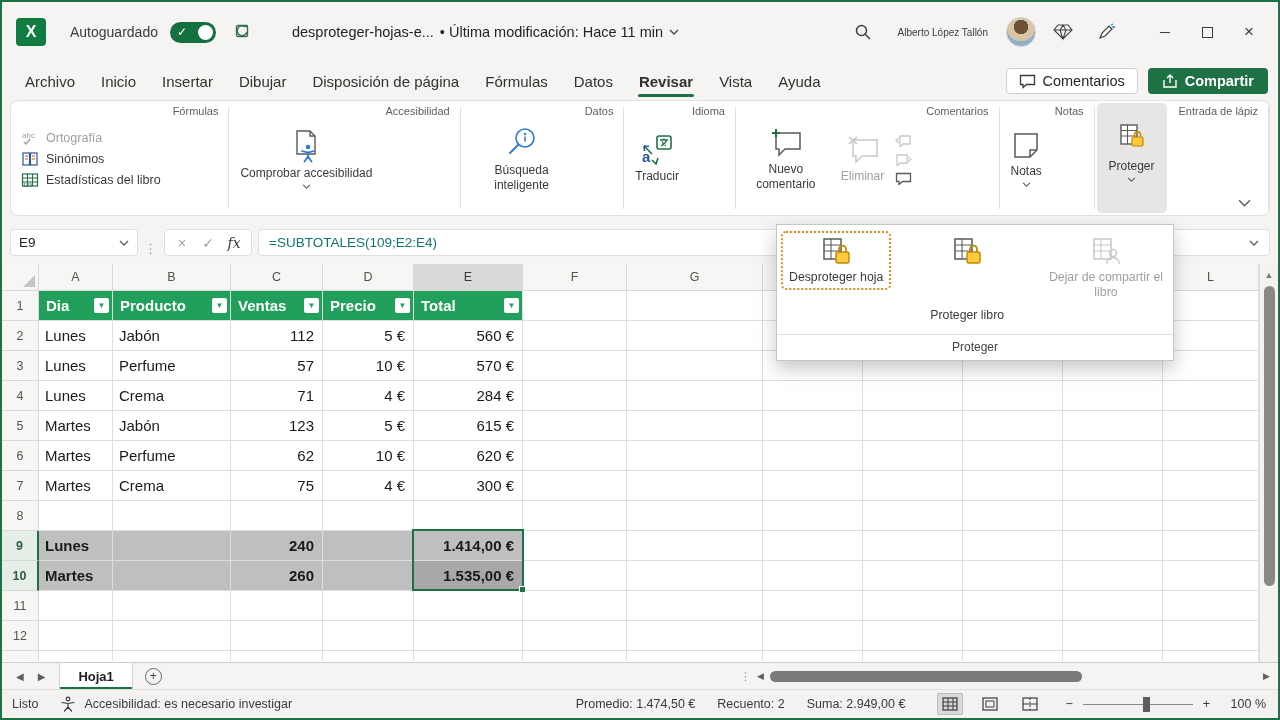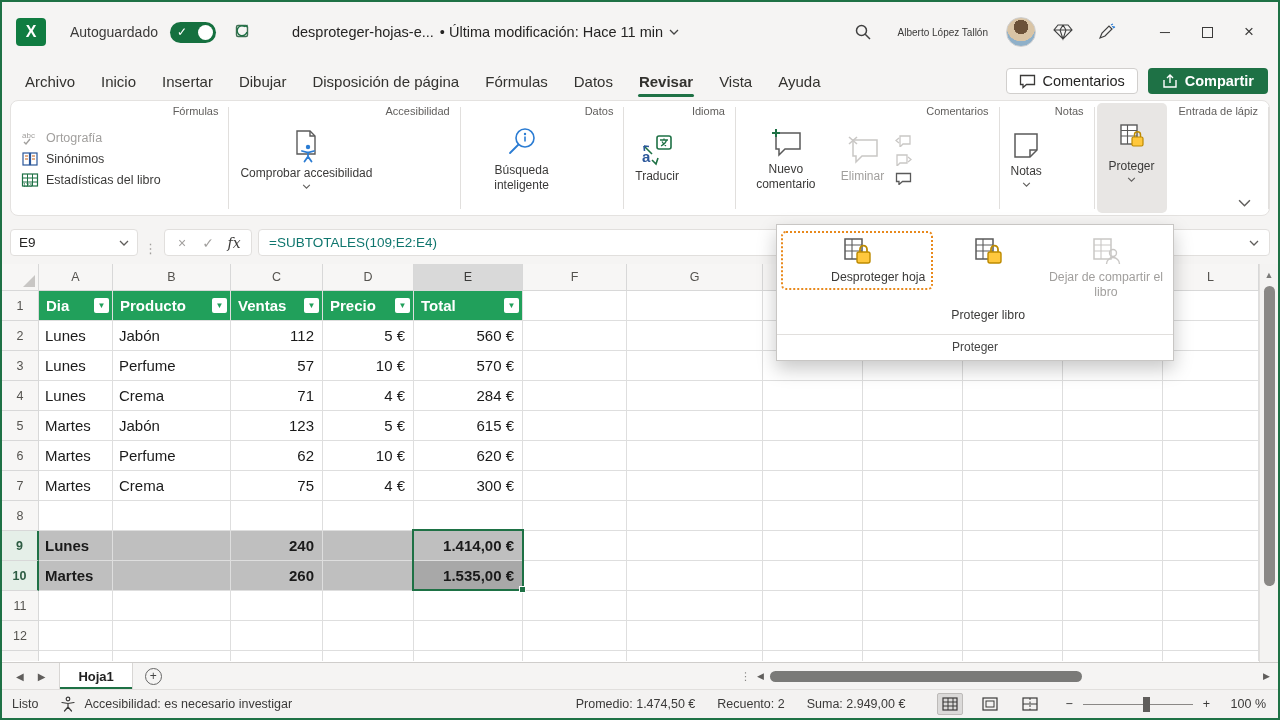--- a/index.html
+++ b/index.html
@@ -622,21 +622,21 @@
     <div class="pmenu-items" id="pmenu-items">
         <div class="pmi hl">
           <span>
             <svg width="30" height="30" viewBox="0 0 30 30">
               <rect x="3" y="3" width="17" height="20" fill="#fff" stroke="#5a5a5a" stroke-width="1.5"></rect>
     <path d="M3 9 h17 M3 15 h17 M10 3 v20" stroke="#5a5a5a" stroke-width="1.1"></path>
               <rect x="15" y="16" width="13" height="11" rx="2" fill="#FFC83D" stroke="#BD8A00" stroke-width="1.4"></rect>
           <path d="M18 16 v-2.8 a3.5 3.5 0 0 1 7 0 V16" fill="none" stroke="#BD8A00" stroke-width="1.8"></path>
             </svg>
           </span>
-          <span style="max-width: 118px; margin-left: 42px;">Desproteger hoja</span>
+          <span style="max-width: 118px;">Desproteger hoja</span>
         </div>
         <div class="pmi">
           <span>
             <svg width="30" height="30" viewBox="0 0 30 30">
               <rect x="3" y="3" width="17" height="20" fill="#fff" stroke="#5a5a5a" stroke-width="1.5"></rect>
     <path d="M3 9 h17 M3 15 h17 M10 3 v20" stroke="#5a5a5a" stroke-width="1.1"></path>
               <rect x="15" y="16" width="13" height="11" rx="2" fill="#FFC83D" stroke="#BD8A00" stroke-width="1.4"></rect>
           <path d="M18 16 v-2.8 a3.5 3.5 0 0 1 7 0 V16" fill="none" stroke="#BD8A00" stroke-width="1.8"></path>
             </svg>
           </span>

